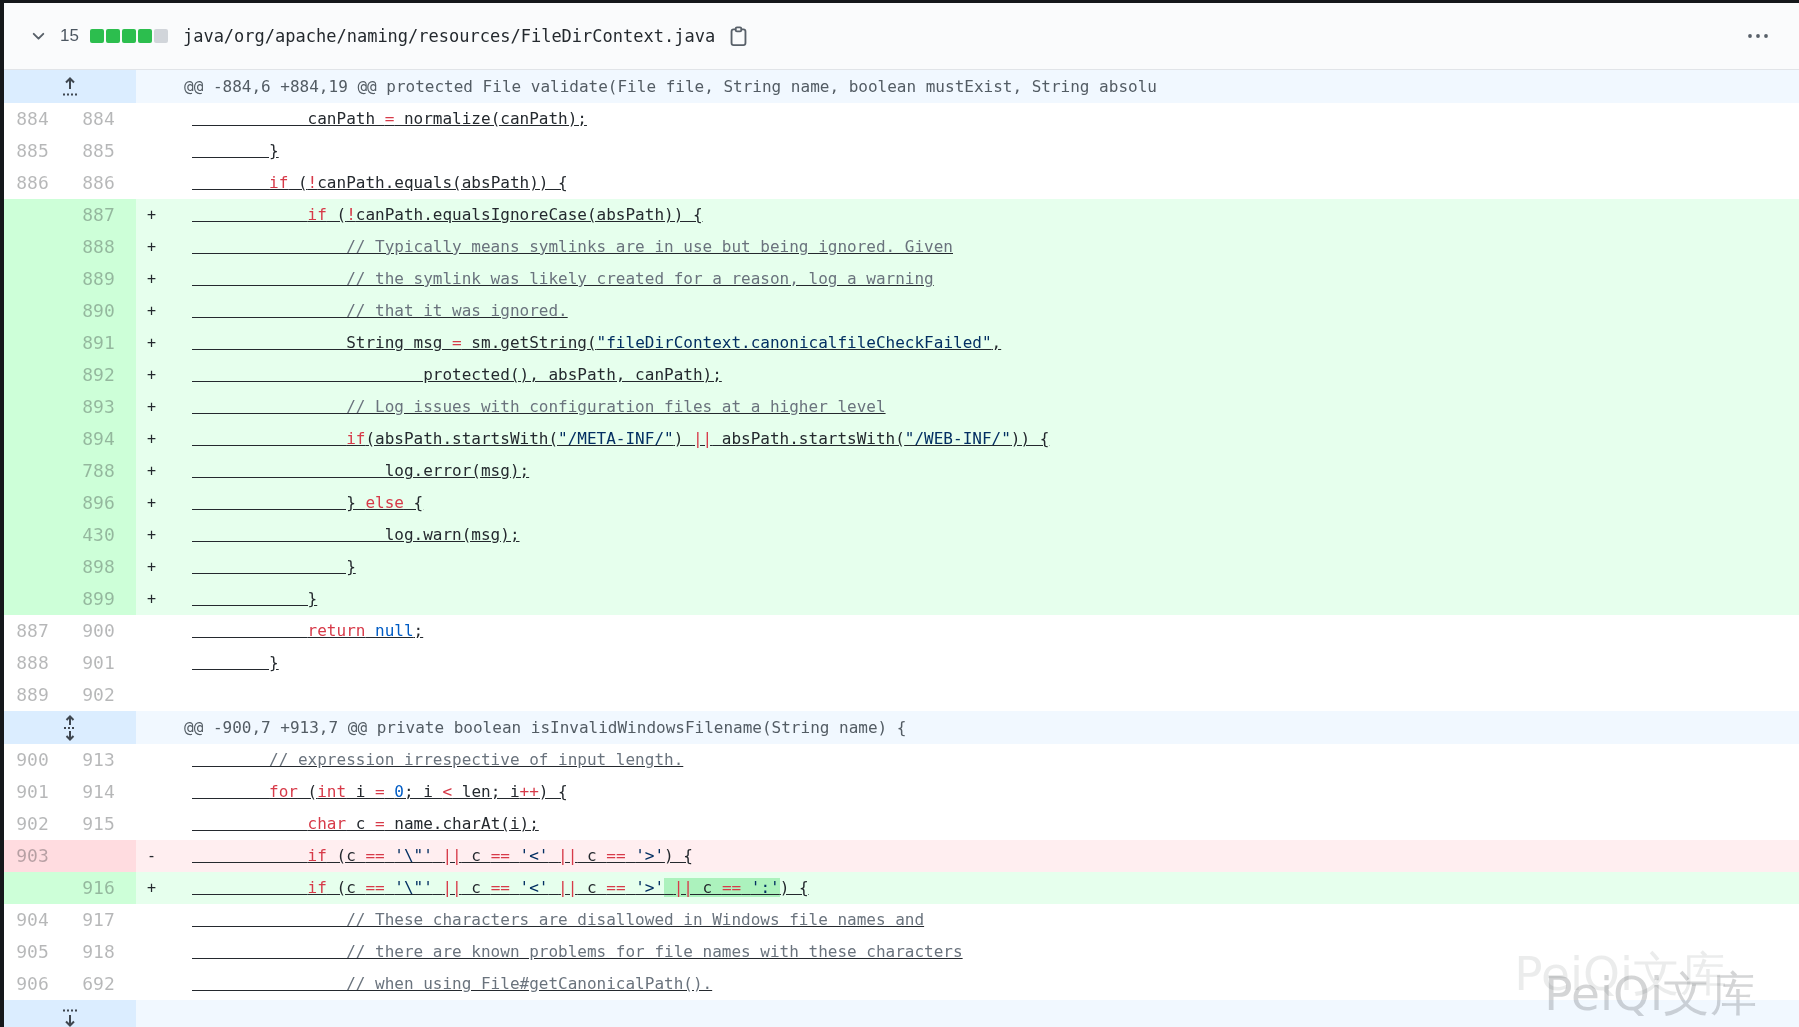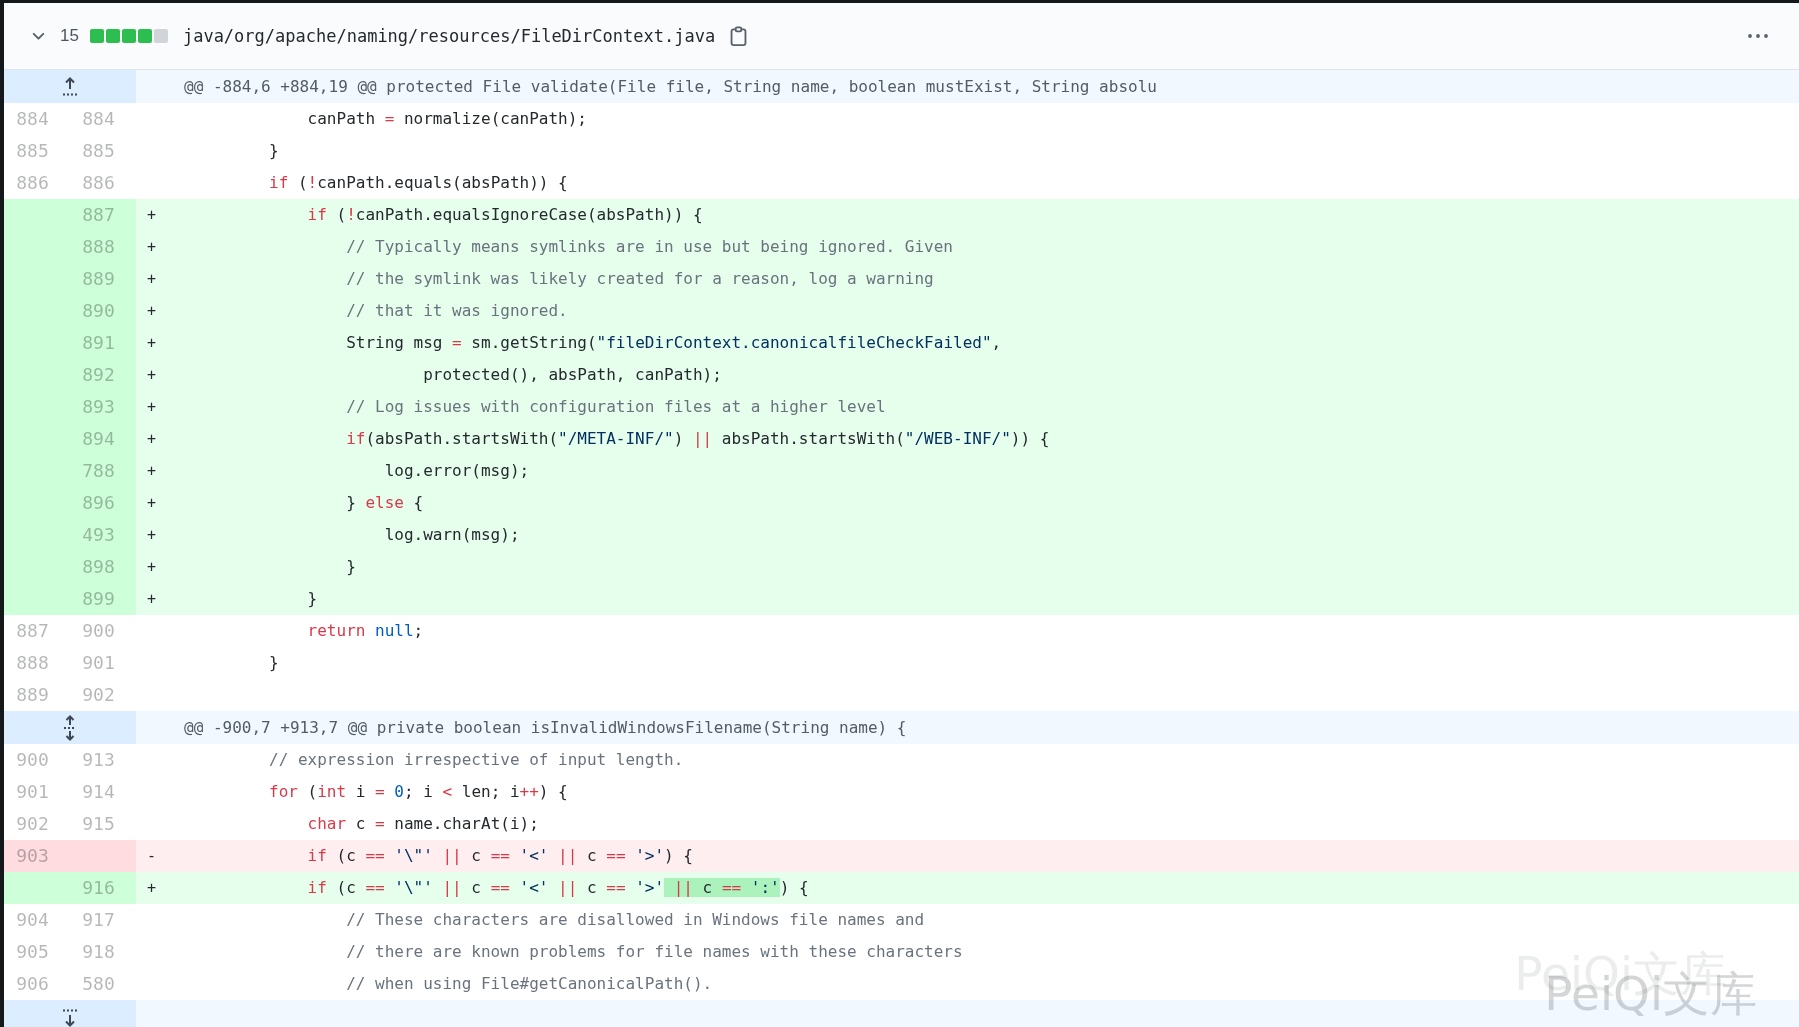--- a/index.html
+++ b/index.html
@@ -53,21 +53,21 @@
   .num {
     width:66px; flex:none;
     text-align:center; padding-right:9px;
     font-size:18px; color:rgba(27,31,35,0.32);
     cursor:pointer;
   }
   .marker {
     width:28px; flex:none; padding-left:11px;
     font-size:15px; color:#24292e;
   }
-  .code { flex:1; padding-left:28px; color:#24292e; overflow:hidden; }
+  .code { flex:1; padding-left:28px; color:#24292e; overflow:hidden;text-decoration:underline; }
   .row.context { background:#fff; }
   .row.add .num    { background:#cdffd8; }
   .row.add .marker, .row.add .code { background:#e6ffed; }
   .row.del .num    { background:#ffdce0; }
   .row.del .marker, .row.del .code { background:#ffeef0; }
 
   .row.hunk-row { height:33px; line-height:33px; }
   .row.footer-row { height:37px; line-height:37px; }
   .hunk-gutter {
     width:132px; flex:none; background:#dbedff;
@@ -146,39 +146,39 @@
       <div class="row add"><div class="num old"></div><div class="num new">887</div><div class="marker">+</div><div class="code"><span class="p">            </span><span class="k">if</span><span class="p"> (</span><span class="k">!</span><span class="p">canPath.equalsIgnoreCase(absPath)) {</span></div></div>
       <div class="row add"><div class="num old"></div><div class="num new">888</div><div class="marker">+</div><div class="code"><span class="c">                // Typically means symlinks are in use but being ignored. Given</span></div></div>
       <div class="row add"><div class="num old"></div><div class="num new">889</div><div class="marker">+</div><div class="code"><span class="c">                // the symlink was likely created for a reason, log a warning</span></div></div>
       <div class="row add"><div class="num old"></div><div class="num new">890</div><div class="marker">+</div><div class="code"><span class="c">                // that it was ignored.</span></div></div>
       <div class="row add"><div class="num old"></div><div class="num new">891</div><div class="marker">+</div><div class="code"><span class="p">                String msg </span><span class="k">=</span><span class="p"> sm.getString(</span><span class="s">"fileDirContext.canonicalfileCheckFailed"</span><span class="p">,</span></div></div>
       <div class="row add"><div class="num old"></div><div class="num new">892</div><div class="marker">+</div><div class="code"><span class="p">                        protected(), absPath, canPath);</span></div></div>
       <div class="row add"><div class="num old"></div><div class="num new">893</div><div class="marker">+</div><div class="code"><span class="c">                // Log issues with configuration files at a higher level</span></div></div>
       <div class="row add"><div class="num old"></div><div class="num new">894</div><div class="marker">+</div><div class="code"><span class="p">                </span><span class="k">if</span><span class="p">(absPath.startsWith(</span><span class="s">"/META-INF/"</span><span class="p">) </span><span class="k">||</span><span class="p"> absPath.startsWith(</span><span class="s">"/WEB-INF/"</span><span class="p">)) {</span></div></div>
       <div class="row add"><div class="num old"></div><div class="num new">788</div><div class="marker">+</div><div class="code"><span class="p">                    log.error(msg);</span></div></div>
       <div class="row add"><div class="num old"></div><div class="num new">896</div><div class="marker">+</div><div class="code"><span class="p">                } </span><span class="k">else</span><span class="p"> {</span></div></div>
-      <div class="row add"><div class="num old"></div><div class="num new">493</div><div class="marker">+</div><div class="code"><span class="p">                    log.warn(msg);</span></div></div>
+      <div class="row add"><div class="num old"></div><div class="num new">430</div><div class="marker">+</div><div class="code"><span class="p">                    log.warn(msg);</span></div></div>
       <div class="row add"><div class="num old"></div><div class="num new">898</div><div class="marker">+</div><div class="code"><span class="p">                }</span></div></div>
       <div class="row add"><div class="num old"></div><div class="num new">899</div><div class="marker">+</div><div class="code"><span class="p">            }</span></div></div>
       <div class="row context"><div class="num old">887</div><div class="num new">900</div><div class="marker"></div><div class="code"><span class="p">            </span><span class="k">return</span><span class="p"> </span><span class="n">null</span><span class="p">;</span></div></div>
       <div class="row context"><div class="num old">888</div><div class="num new">901</div><div class="marker"></div><div class="code"><span class="p">        }</span></div></div>
       <div class="row context"><div class="num old">889</div><div class="num new">902</div><div class="marker"></div><div class="code"></div></div>
       <div class="row hunk-row"><div class="hunk-gutter"><span class="expand-btn"><svg width="18" height="28" viewBox="0 0 18 28" fill="none" stroke="#3f4750" stroke-width="2">
               <path d="M9 11 V3 M5.5 6 L9 2.5 L12.5 6"></path>
               <line x1="3" y1="14" x2="15" y2="14" stroke-dasharray="2,2"></line>
               <path d="M9 17 V25 M5.5 22 L9 25.5 L12.5 22"></path>
             </svg></span></div><div class="hunk-text">@@ -900,7 +913,7 @@ private boolean isInvalidWindowsFilename(String name) {</div></div>
       <div class="row context"><div class="num old">900</div><div class="num new">913</div><div class="marker"></div><div class="code"><span class="c">        // expression irrespective of input length.</span></div></div>
       <div class="row context"><div class="num old">901</div><div class="num new">914</div><div class="marker"></div><div class="code"><span class="p">        </span><span class="k">for</span><span class="p"> (</span><span class="k">int</span><span class="p"> i </span><span class="k">=</span><span class="p"> </span><span class="n">0</span><span class="p">; i </span><span class="k">&lt;</span><span class="p"> len; i</span><span class="k">++</span><span class="p">) {</span></div></div>
       <div class="row context"><div class="num old">902</div><div class="num new">915</div><div class="marker"></div><div class="code"><span class="p">            </span><span class="k">char</span><span class="p"> c </span><span class="k">=</span><span class="p"> name.charAt(i);</span></div></div>
       <div class="row del"><div class="num old">903</div><div class="num new"></div><div class="marker">-</div><div class="code"><span class="p">            </span><span class="k">if</span><span class="p"> (c </span><span class="k">==</span><span class="p"> </span><span class="s">'\"'</span><span class="p"> </span><span class="k">||</span><span class="p"> c </span><span class="k">==</span><span class="p"> </span><span class="s">'&lt;'</span><span class="p"> </span><span class="k">||</span><span class="p"> c </span><span class="k">==</span><span class="p"> </span><span class="s">'&gt;'</span><span class="p">) {</span></div></div>
       <div class="row add"><div class="num old"></div><div class="num new">916</div><div class="marker">+</div><div class="code"><span class="p">            </span><span class="k">if</span><span class="p"> (c </span><span class="k">==</span><span class="p"> </span><span class="s">'\"'</span><span class="p"> </span><span class="k">||</span><span class="p"> c </span><span class="k">==</span><span class="p"> </span><span class="s">'&lt;'</span><span class="p"> </span><span class="k">||</span><span class="p"> c </span><span class="k">==</span><span class="p"> </span><span class="s">'&gt;'</span><span class="p hl"> </span><span class="k hl">||</span><span class="p hl"> c </span><span class="k hl">==</span><span class="p hl"> </span><span class="s hl">':'</span><span class="p">) {</span></div></div>
       <div class="row context"><div class="num old">904</div><div class="num new">917</div><div class="marker"></div><div class="code"><span class="c">                // These characters are disallowed in Windows file names and</span></div></div>
       <div class="row context"><div class="num old">905</div><div class="num new">918</div><div class="marker"></div><div class="code"><span class="c">                // there are known problems for file names with these characters</span></div></div>
-      <div class="row context"><div class="num old">906</div><div class="num new">580</div><div class="marker"></div><div class="code"><span class="c">                // when using File#getCanonicalPath().</span></div></div>
+      <div class="row context"><div class="num old">906</div><div class="num new">692</div><div class="marker"></div><div class="code"><span class="c">                // when using File#getCanonicalPath().</span></div></div>
       <div class="row hunk-row footer-row"><div class="hunk-gutter"><span class="expand-btn"><svg width="18" height="23" viewBox="0 0 18 23" fill="none" stroke="#3f4750" stroke-width="2">
               <line x1="2" y1="3.5" x2="16" y2="3.5" stroke-dasharray="2,2"></line>
               <path d="M9 8 V18 M5 14.5 L9 18.5 L13 14.5"></path>
             </svg></span></div><div class="hunk-text"></div></div>
     </div>
 
   <div class="watermark">
     <span class="ghost">PeiQi文库</span>
     <span class="front">PeiQi文库</span>
   </div>

